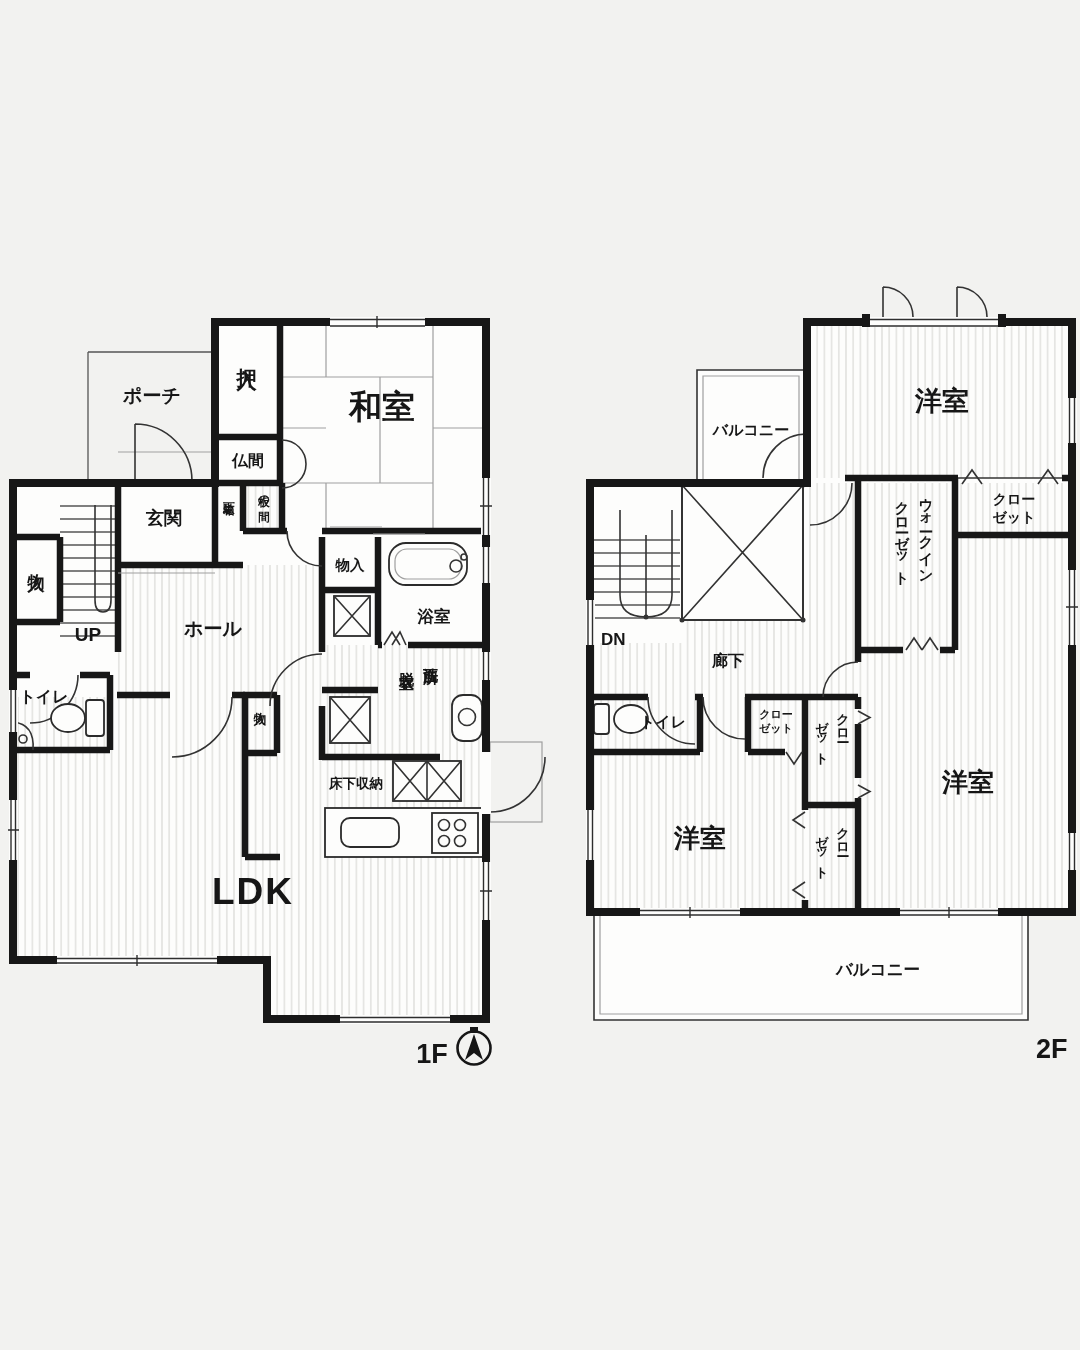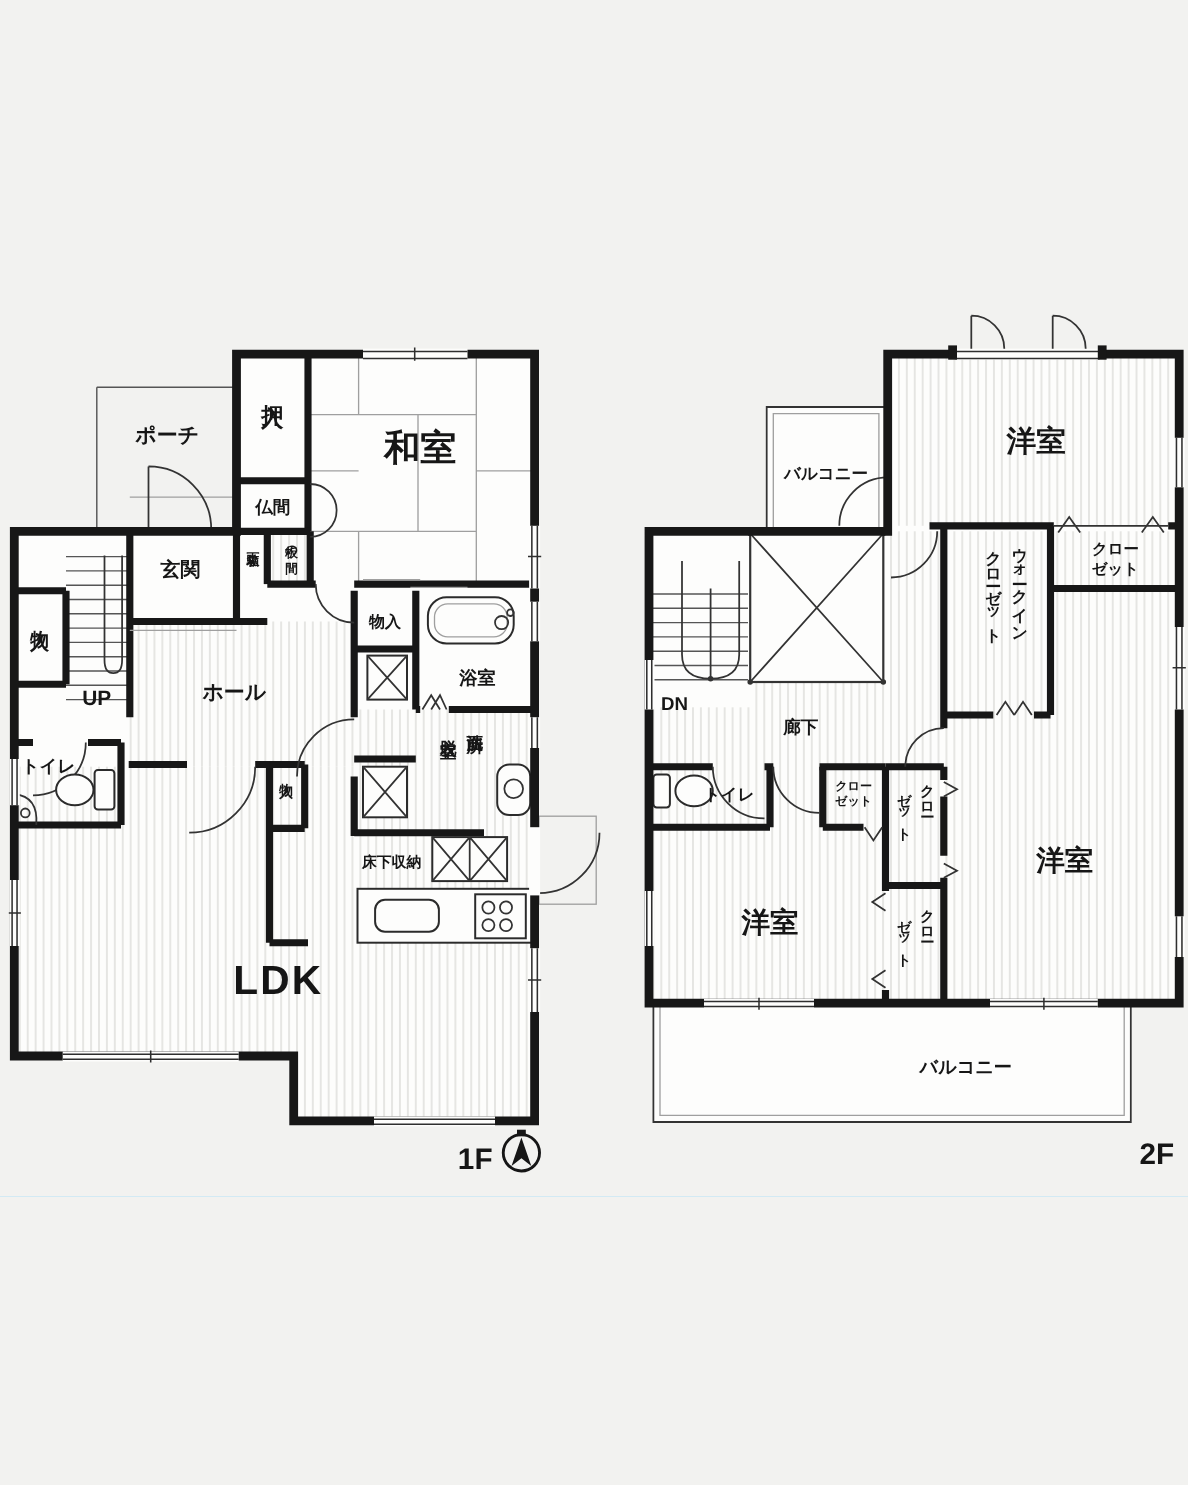--- a/index.html
+++ b/index.html
@@ -1,16 +1,16 @@
 <!DOCTYPE html>
 <html><head>
 <meta charset="utf-8">
 <style>
   html,body { margin:0; padding:0; background:#f2f2f0; }
-  .stage { width:1080px; height:1088px; position:relative; background:#7dd3fc; overflow:hidden; }
+  .stage { width:1080px; height:1350px; position:relative; background:#1d4ed8; overflow:hidden; }
   svg { display:block; }
   text {
     font-family: "Liberation Sans", sans-serif;
     fill:#161616;
     font-weight:700;
   }
   .vt { writing-mode: vertical-rl; text-orientation: upright; letter-spacing:1px; }
   .wall   { stroke:#171717; stroke-width:6.5; fill:none; stroke-linecap:butt; }
   .owall  { stroke:#171717; stroke-width:8;   fill:none; }
   .thin   { stroke:#333333; stroke-width:1.6; fill:none; }

